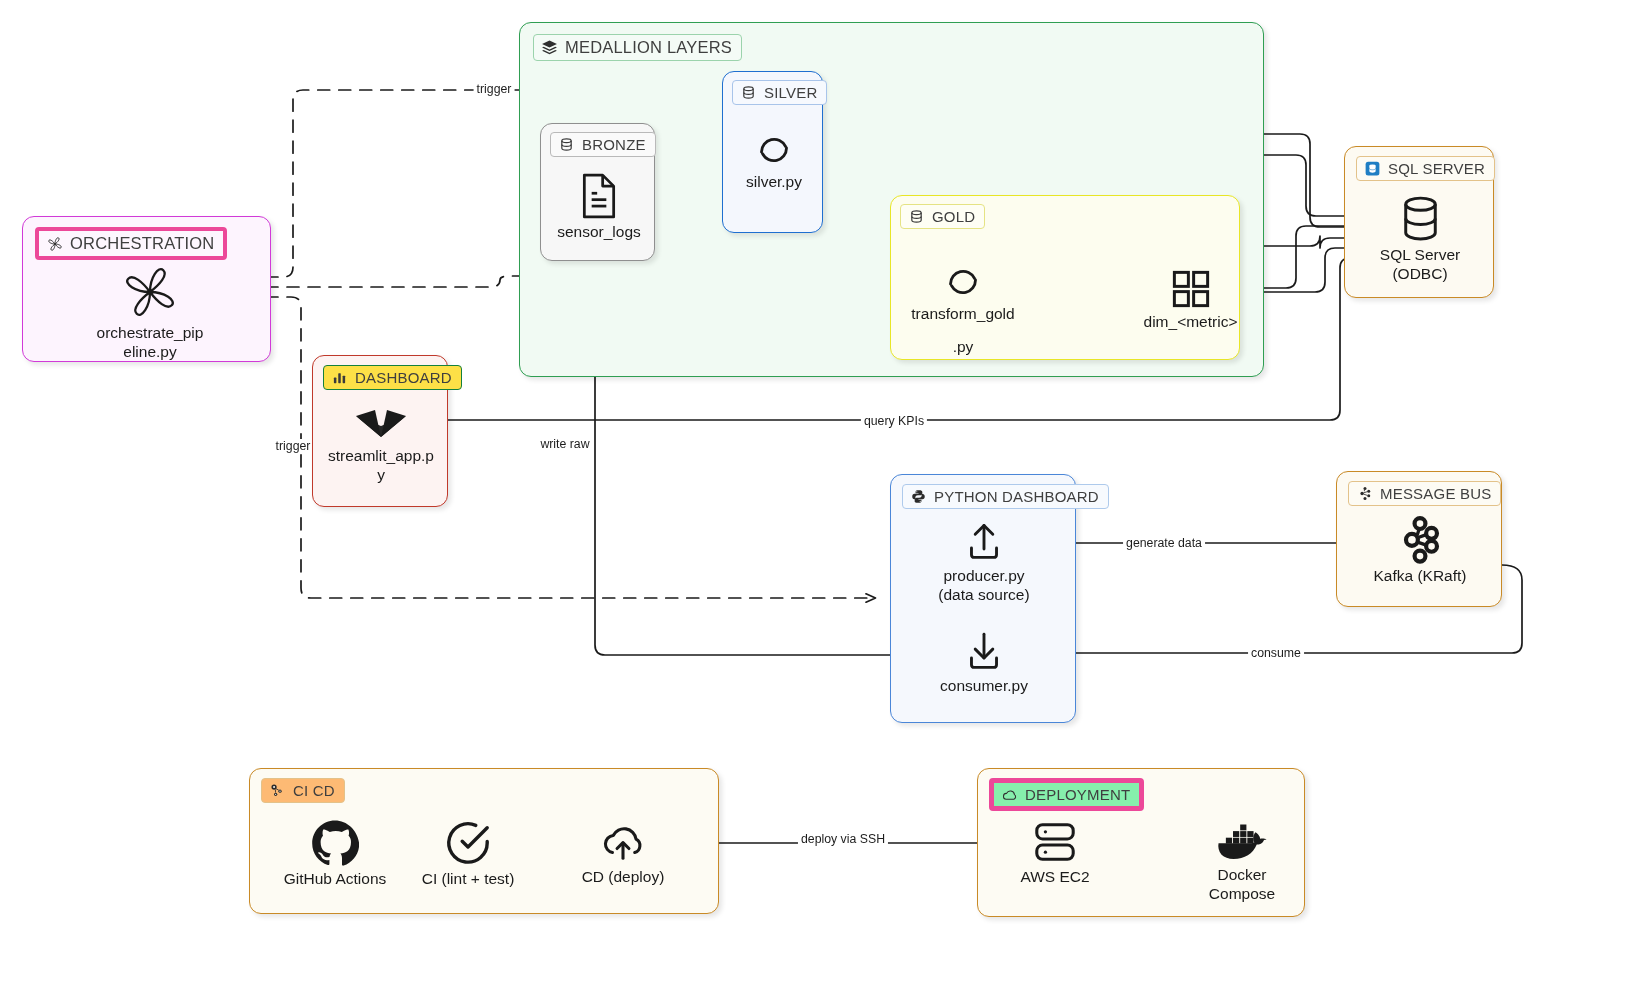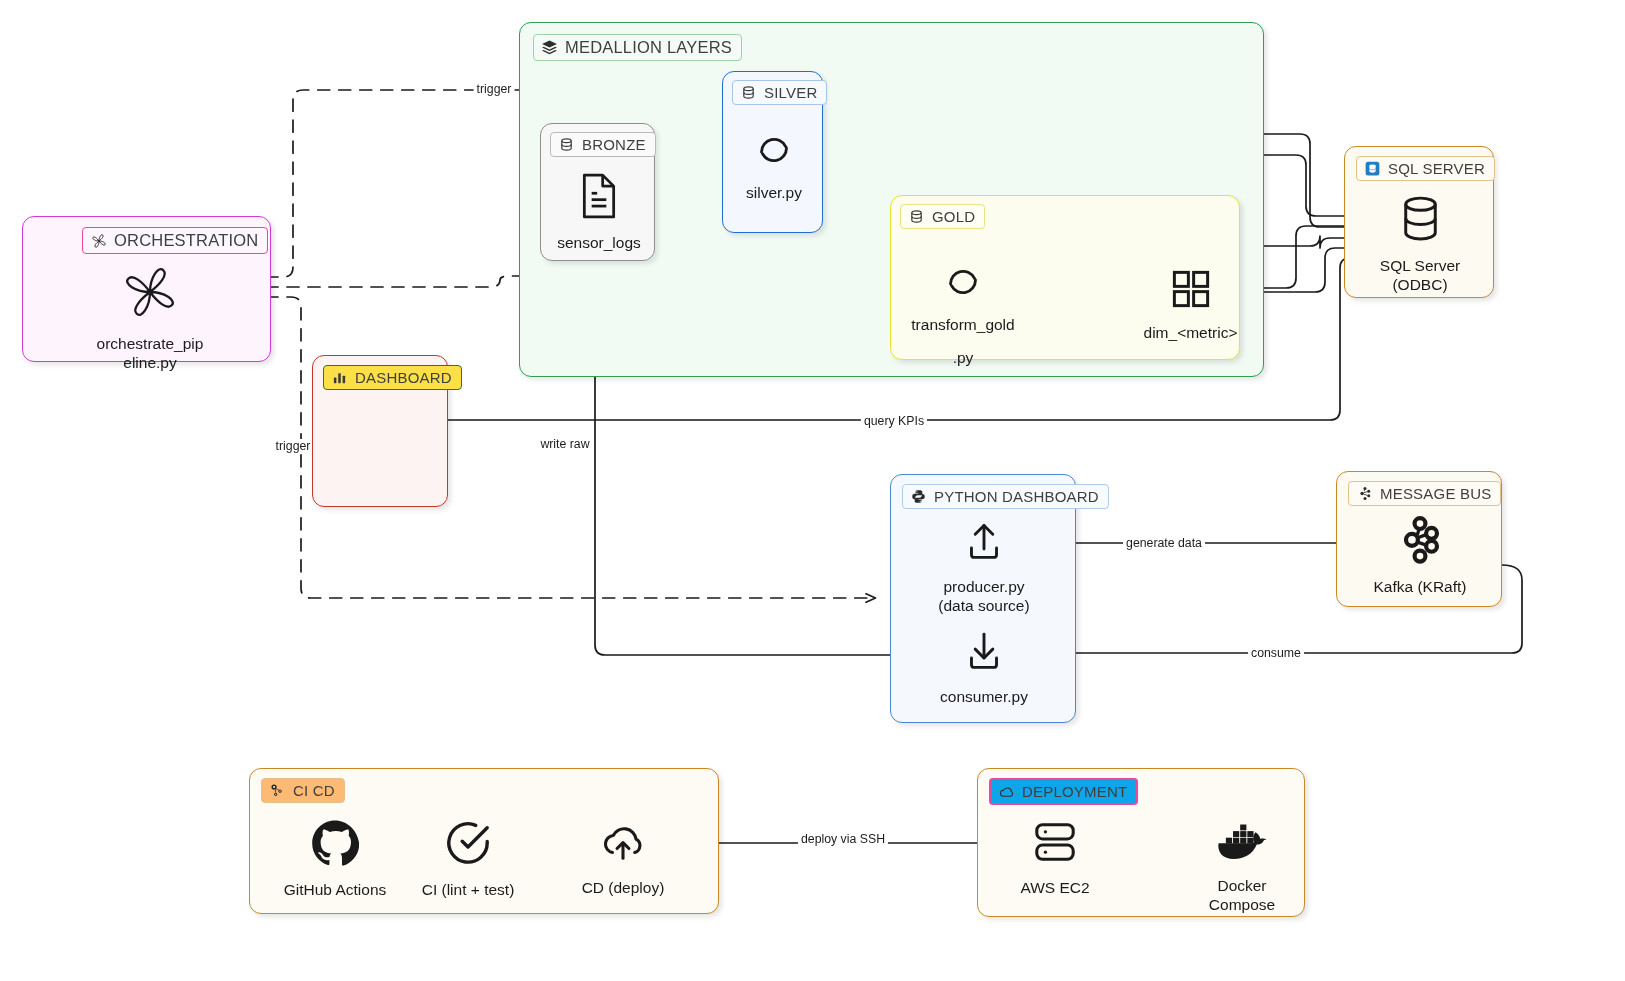--- a/index.html
+++ b/index.html
@@ -45,21 +45,21 @@
   .group-title .gi { display:flex; align-items:center; justify-content:center; width:17px; height:17px; }
   .node {
     position: absolute;
     display: flex;
     flex-direction: column;
     align-items: center;
     text-align: center;
   }
   .node-icon { display:flex; align-items:center; justify-content:center; }
   .node-label {
-    margin-top: 13px;
+    margin-top: 2px;
     font-size: 15.5px;
     color: #1b1b1b;
     line-height: 1.23;
     word-break: break-all;
   }
   .edge-label {
     position: absolute;
     font-size: 12.3px;
     color: #1d1d1d;
     background: #ffffff;
@@ -73,31 +73,31 @@
   .g-medallion > .group-title { border:1px solid #9bd3ac; background:#f4fbf6; }
   .g-bronze { background:#f7f7f7; border:1.6px solid #8f8f8f; }
   .g-bronze > .group-title { border:1px solid #b9b9b9; background:#fafafa; }
   .g-silver { background:#f4f7fd; border:1.9px solid #1f6fd0; }
   .g-silver > .group-title { border:1px solid #a8c4ea; background:#f6f9fe; }
   .g-gold { background:#fdfdef; border:1.9px solid #e8e626; }
   .g-gold > .group-title { border:1px solid #e5e384; background:#fefeF4; }
   .g-sqlserver { background:#fdfaf2; border:1.6px solid #c98a26; }
   .g-sqlserver > .group-title { border:1px solid #e3c28a; background:#fdfbf4; }
   .g-orchestration { background:#fdf4fe; border:1.9px solid #d13ad8; }
-  .g-orchestration > .group-title { border:1px solid #ec4899; background:#fdf6fe;margin-left:47px; }
+  .g-orchestration > .group-title { border:4px solid #ec4899; background:#fdf6fe; }
   .g-dashboard { background:#fdf3f2; border:1.6px solid #c0392b; }
   .g-dashboard > .group-title { border:1px solid #15803d; background:#fde047; }
   .g-python { background:#f5f8fd; border:1.6px solid #4a86d8; }
   .g-python > .group-title { border:1px solid #aecaec; background:#f7fafe; }
   .g-messagebus { background:#fdfaf2; border:1.6px solid #c98a26; }
   .g-messagebus > .group-title { border:1px solid #e3c28a; background:#fdfbf4; }
   .g-cicd { background:#fdfbf3; border:1.6px solid #c98a26; }
   .g-cicd > .group-title { border:1px solid #e3c28a; background:#fdba74; }
   .g-deployment { background:#fdfbf3; border:1.6px solid #c98a26; }
-  .g-deployment > .group-title { border:2px solid #ec4899; background:#0ea5e9; }
+  .g-deployment > .group-title { border:5px solid #ec4899; background:#86efac; }
 </style>
 </head>
 <body>
 
 <div id="stage">
 
   <svg class="edges" viewBox="0 0 1625 981">
     <defs>
       <marker id="ah" markerWidth="13" markerHeight="13" refX="10" refY="5.2" orient="auto" markerUnits="userSpaceOnUse">
         <path d="M1,1 L10.5,5.2 L1,9.4" fill="none" stroke="#1a1a1a" stroke-width="1.7" stroke-linecap="round" stroke-linejoin="round"></path>
@@ -311,20 +311,31 @@
     <div class="group-title" style="top:9px; left:10px; font-size:15px;">
       <span class="gi">
         <svg width="15" height="15" viewBox="0 0 24 24" fill="#3a3a3a">
           <rect x="3" y="12" width="4" height="9" rx="1"></rect>
           <rect x="10" y="5" width="4" height="16" rx="1"></rect>
           <rect x="17" y="9" width="4" height="12" rx="1"></rect>
         </svg>
       </span>
       <span>DASHBOARD</span>
     </div>
+    <div class="node" style="left:12px; top:48px; width:112px;">
+      <span class="node-icon">
+        <svg width="56" height="40" viewBox="0 0 56 40" fill="#1a1a1a">
+          <path d="M3 12 L28 33 L22 6 Z"></path>
+          <path d="M53 12 L28 33 L34 6 Z"></path>
+          <path d="M3 12 L28 33 L53 12 L28 22 Z" opacity="0.95"></path>
+        </svg>
+      </span>
+      <span class="node-label">streamlit_app.p</span>
+      <span class="node-label" style="margin-top:0;">y</span>
+    </div>
   </div>
 
   <div class="group g-python" style="left:890px; top:474px; width:186px; height:249px;">
     <div class="group-title" style="top:9px; left:11px; font-size:15px;">
       <span class="gi">
         <svg width="15" height="15" viewBox="0 0 24 24" fill="#2b2b2b">
           <path d="M11.9 2c-2.6 0-4.6.6-4.6 2.6v2.2h4.8v.8H5.5C3.5 7.6 2 9 2 11.9c0 2.8 1.3 4.3 3.3 4.3h1.7v-2.6c0-2.2 1.8-3.6 3.9-3.6h4.2c1.7 0 3-1.4 3-3V4.6C18.1 2.8 16 2 13.9 2zm-2.6 1.4c.5 0 .9.4.9.9s-.4.9-.9.9-.9-.4-.9-.9.4-.9.9-.9z"></path>
           <path d="M12.1 22c2.6 0 4.6-.6 4.6-2.6v-2.2h-4.8v-.8h6.6c2 0 3.5-1.4 3.5-4.3 0-2.8-1.3-4.3-3.3-4.3h-1.7v2.6c0 2.2-1.8 3.6-3.9 3.6H8.9c-1.7 0-3 1.4-3 3v3.4C5.9 21.2 8 22 10.1 22zm2.6-1.4c-.5 0-.9-.4-.9-.9s.4-.9.9-.9.9.4.9.9-.4.9-.9.9z"></path>
         </svg>
       </span>

